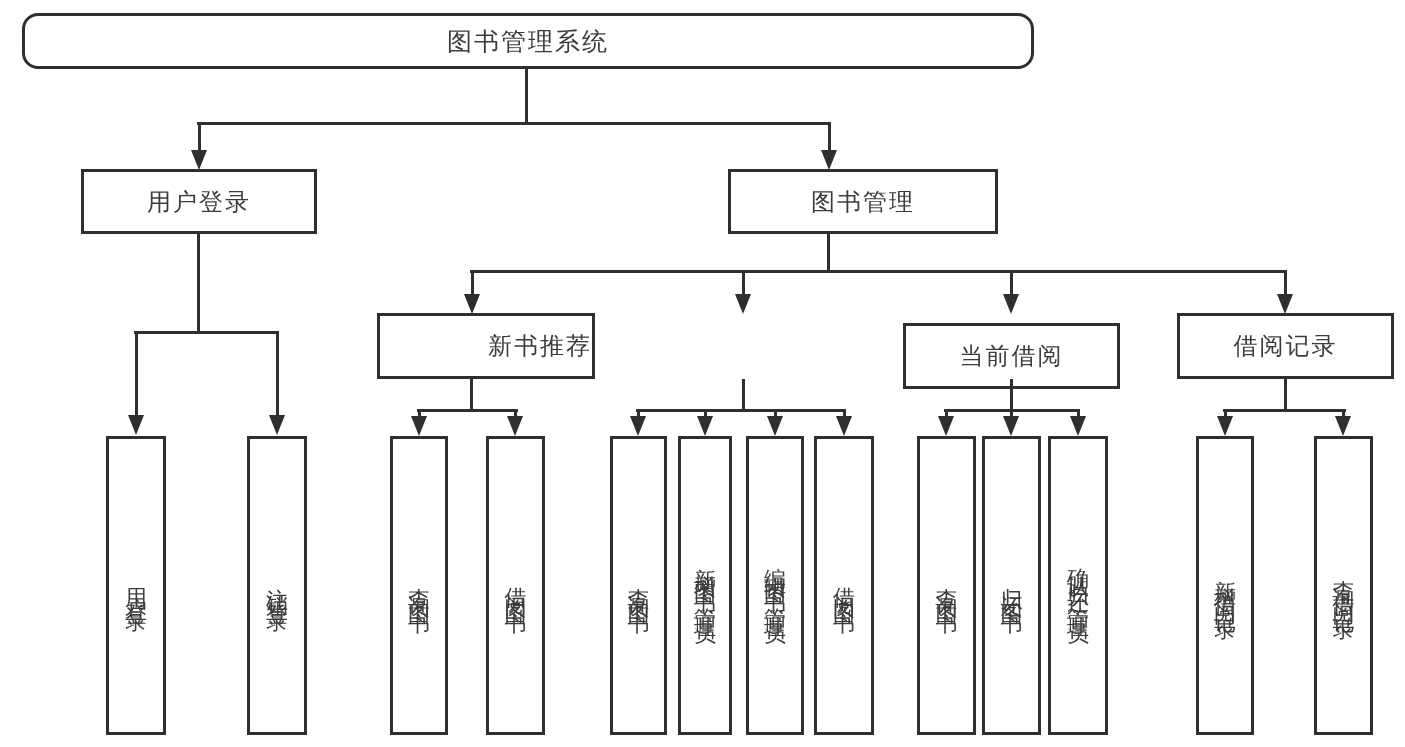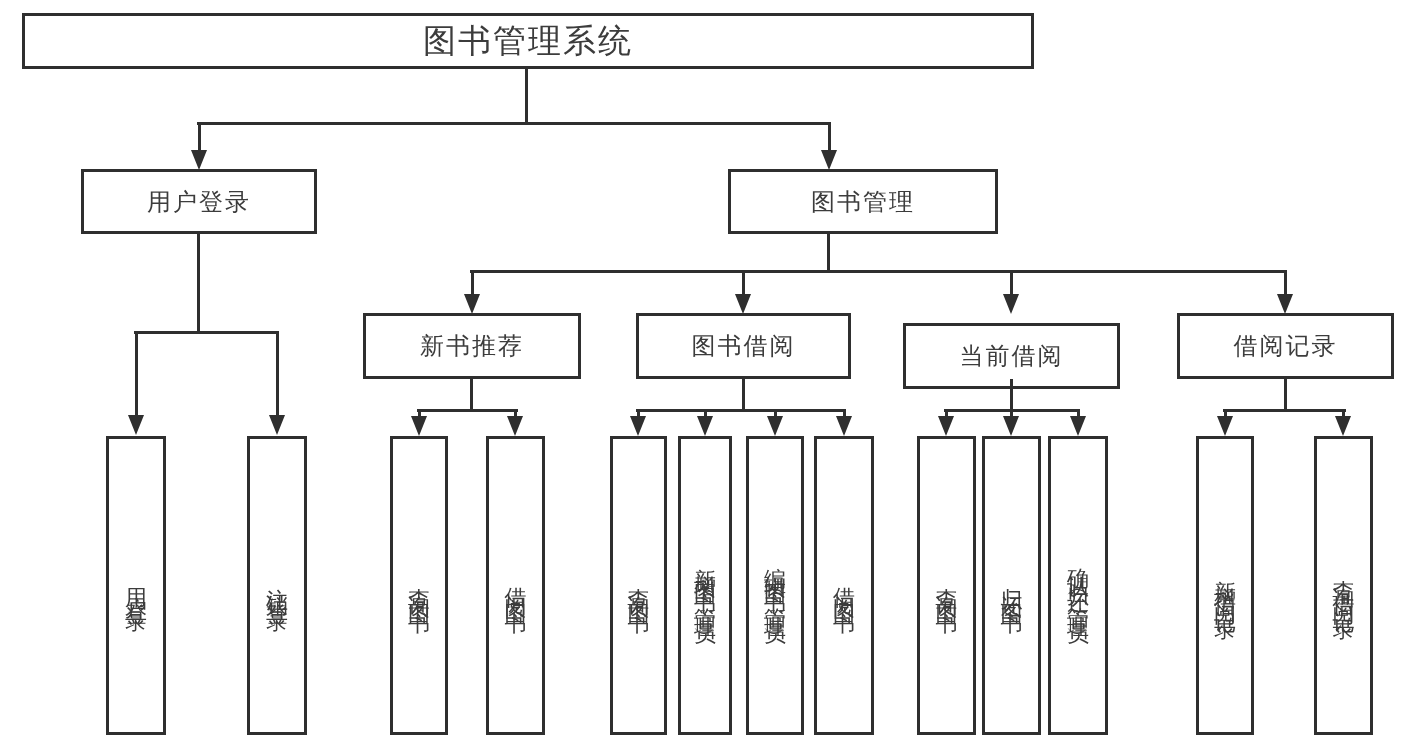--- a/index.html
+++ b/index.html
@@ -20,21 +20,21 @@
     position: absolute;
     box-sizing: border-box;
     border: 3px solid var(--line, #2f2f2f);
     background: #ffffff;
     display: flex;
     align-items: center;
     justify-content: center;
     color: var(--text, #3c3c3c);
   }
   .node.h { font-size: 24px; letter-spacing: 2px; }
-  .node.title { font-size: 33px; letter-spacing: 2px; }
+  .node.title { font-size: 25px; letter-spacing: 2px; border-radius: 16px; }
   .node.leaf { font-size: 22px; }
   .leaf .vtext {
     writing-mode: vertical-rl;
     text-orientation: mixed;
     letter-spacing: 8px;
     line-height: 1;
     white-space: nowrap;
   }
   
   .vl, .hl {
@@ -97,25 +97,22 @@
   <div class="arrow" style="left:128px; top:331px; height:104px;"></div>
   <div class="arrow" style="left:269px; top:331px; height:104px;"></div>
 
   <div class="vl" style="left:827px; top:234px; height:39px;"></div>
   <div class="hl" style="left:470px; top:270px; width:817px;"></div>
   <div class="arrow" style="left:464px; top:270px; height:44px;"></div>
   <div class="arrow" style="left:735px; top:270px; height:44px;"></div>
   <div class="arrow" style="left:1003px; top:270px; height:44px;"></div>
   <div class="arrow" style="left:1277px; top:270px; height:44px;"></div>
 
-  <div class="node h" style="left:363px; top:313px; width:218px; height:66px;">
+  <div class="node h" style="left:377px; top:313px; width:218px; height:66px;justify-content:flex-end;">
     <span>新书推荐</span>
-  </div>
-  <div class="node h" style="left:636px; top:313px; width:215px; height:66px;">
-    <span>图书借阅</span>
   </div>
   <div class="node h" style="left:903px; top:313px; width:217px; height:66px;margin-top:10px;">
     <span>当前借阅</span>
   </div>
   <div class="node h" style="left:1177px; top:313px; width:217px; height:66px;">
     <span>借阅记录</span>
   </div>
 
   <div class="vl" style="left:470px; top:379px; height:33px;"></div>
   <div class="vl" style="left:742px; top:379px; height:33px;"></div>

